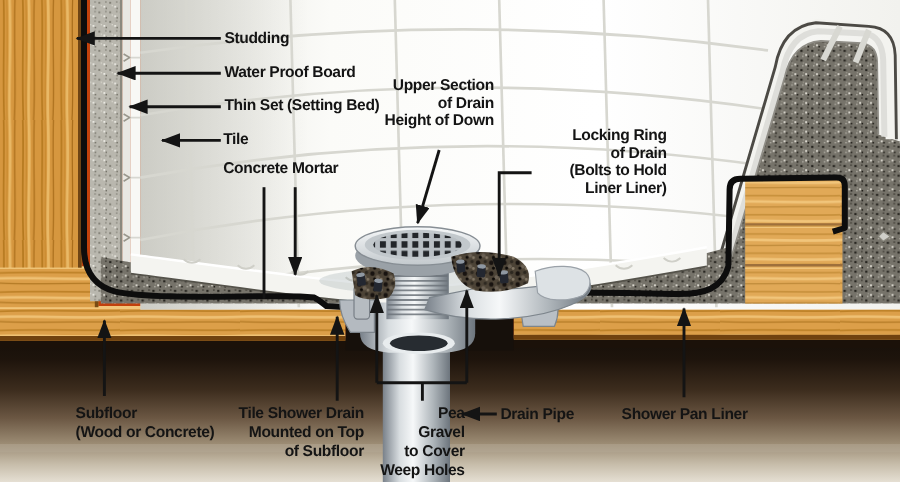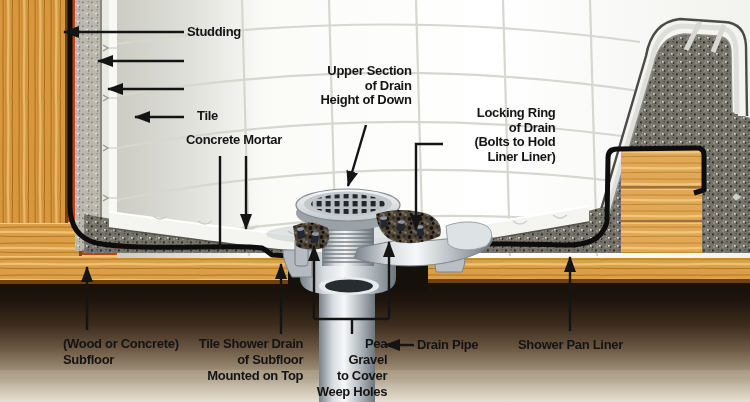--- a/index.html
+++ b/index.html
@@ -252,47 +252,53 @@
     <path d="M314,319 L314,246" marker-end="url(#ah)"></path>
     <path d="M389,319 L389,242" marker-end="url(#ah)"></path>
     <path d="M414,345 L385,345" marker-end="url(#ah)"></path>
     <path d="M570,331 L570,257" marker-end="url(#ah)"></path>
   </g>
 </svg>
 
   <div class="co" style="left:187px;top:25px">
     <span>Studding</span>
     </div>
-  <div class="co" style="left:197px;top:109px">
+  <div class="co" style="left:187px;top:53px">
+    <span>Water Proof Board</span>
+    </div>
+  <div class="co" style="left:187px;top:81px">
+    <span>Thin Set (Setting Bed)</span>
+    </div>
+  <div class="co" style="left:186px;top:109px">
     <span>Tile</span>
     </div>
   <div class="co" style="left:186px;top:133px">
     <span>Concrete Mortar</span>
     </div>
 
   <div class="co t-center" style="left:366px;top:64px">
     <span>Upper Section</span>
     <span>of Drain</span>
     <span>Height of Down</span>
   </div>
   <div class="co t-center" style="left:515px;top:106px">
     <span>Locking Ring</span>
     <span>of Drain</span>
     <span>(Bolts to Hold</span>
     <span>Liner Liner)</span>
   </div>
 
   <div class="co lh16" style="left:63px;top:336px">
+    <span>Subfloor</span>
     <span>(Wood or Concrete)</span>
-    <span>Subfloor</span>
   </div>
   <div class="co t-center lh16" style="left:251px;top:336px">
     <span>Tile Shower Drain</span>
+    <span>Mounted on Top</span>
     <span>of Subfloor</span>
-    <span>Mounted on Top</span>
   </div>
   <div class="co t-center lh16" style="left:352px;top:336px">
     <span>Pea</span>
     <span>Gravel</span>
     <span>to Cover</span>
     <span>Weep Holes</span>
   </div>
   <div class="co" style="left:417px;top:338px">
     <span>Drain Pipe</span>
     </div>

